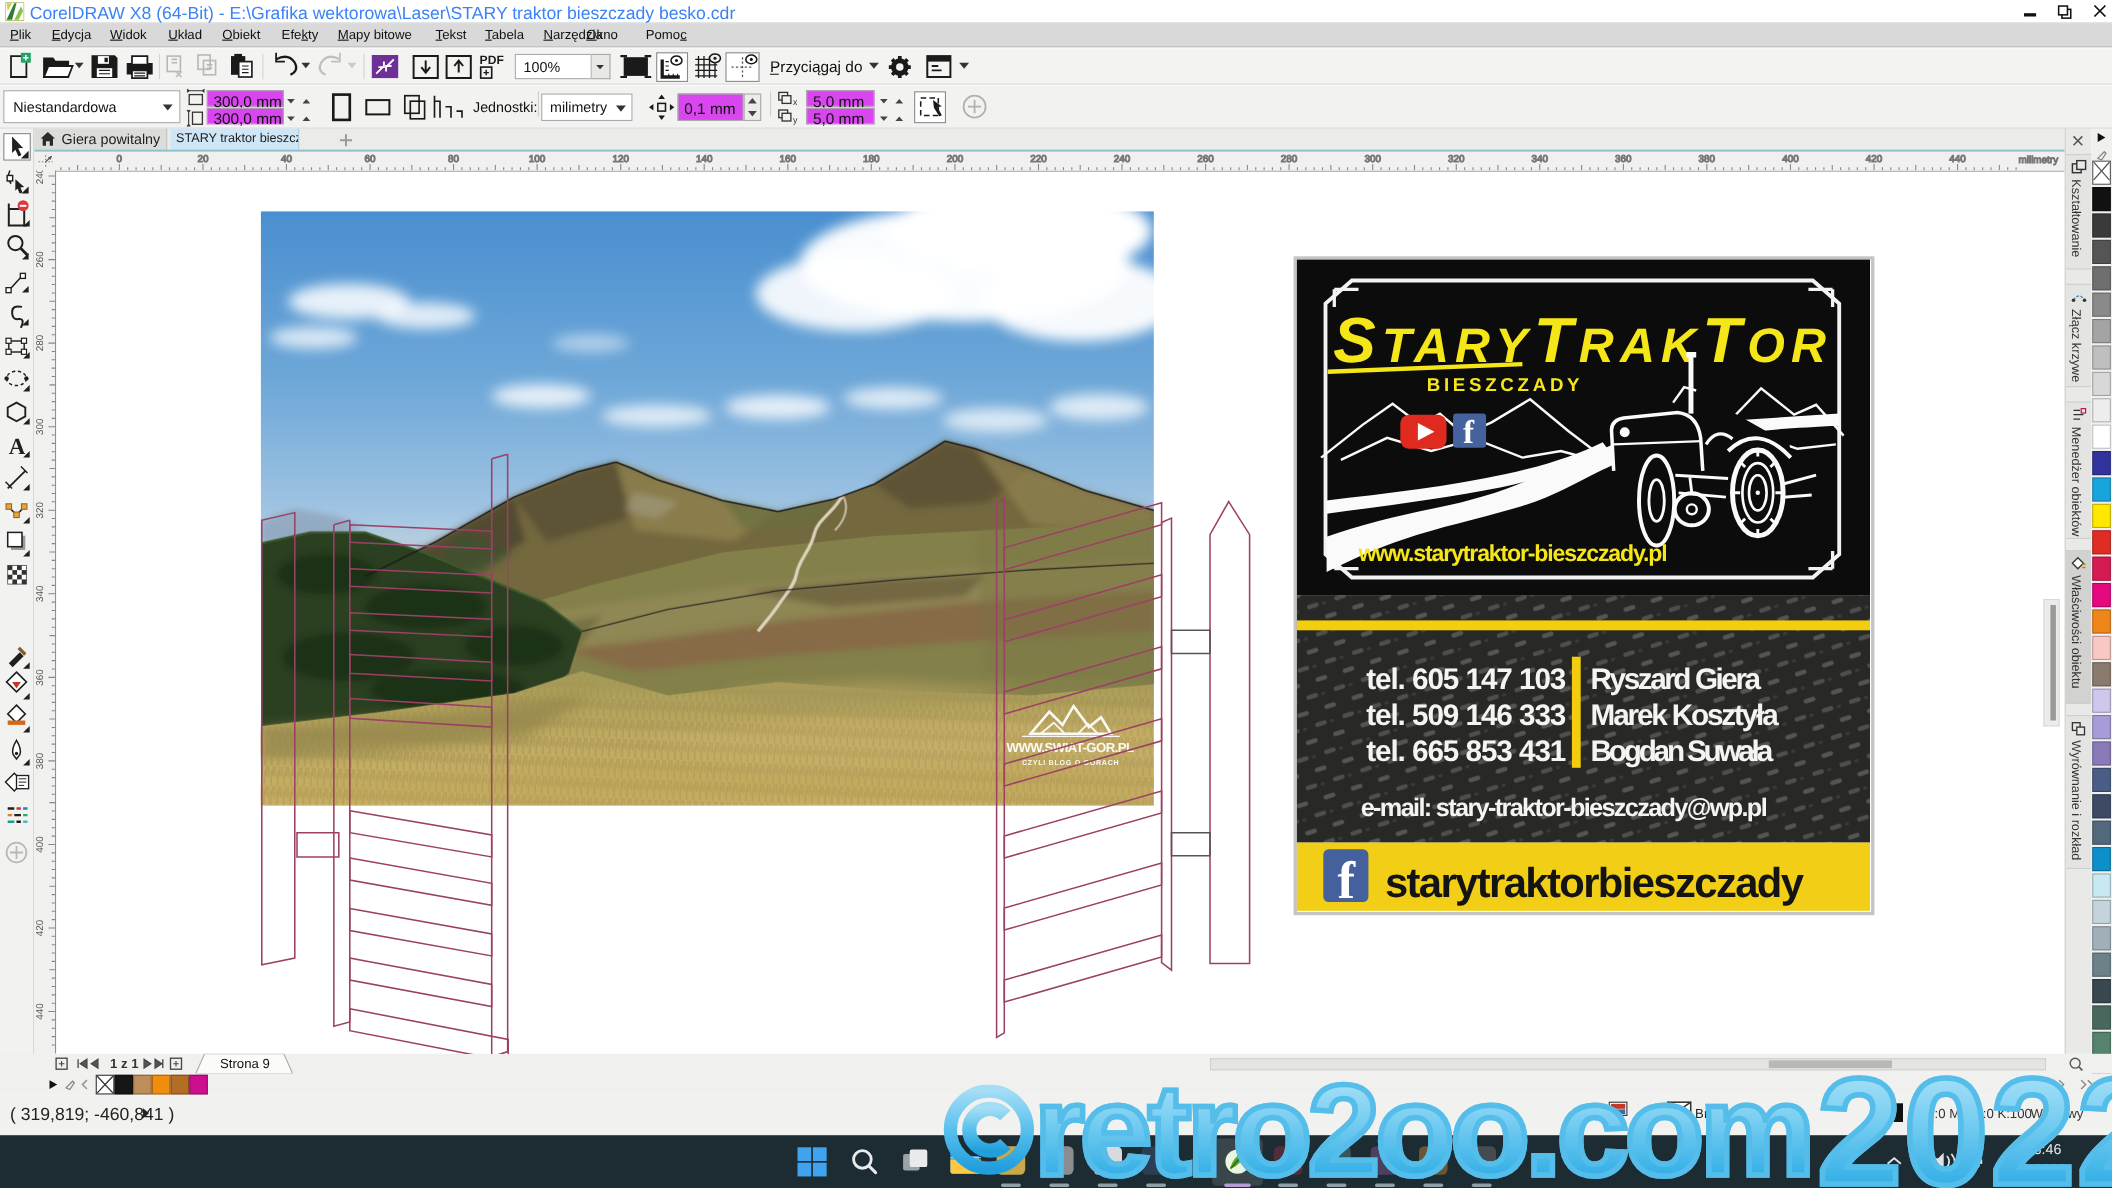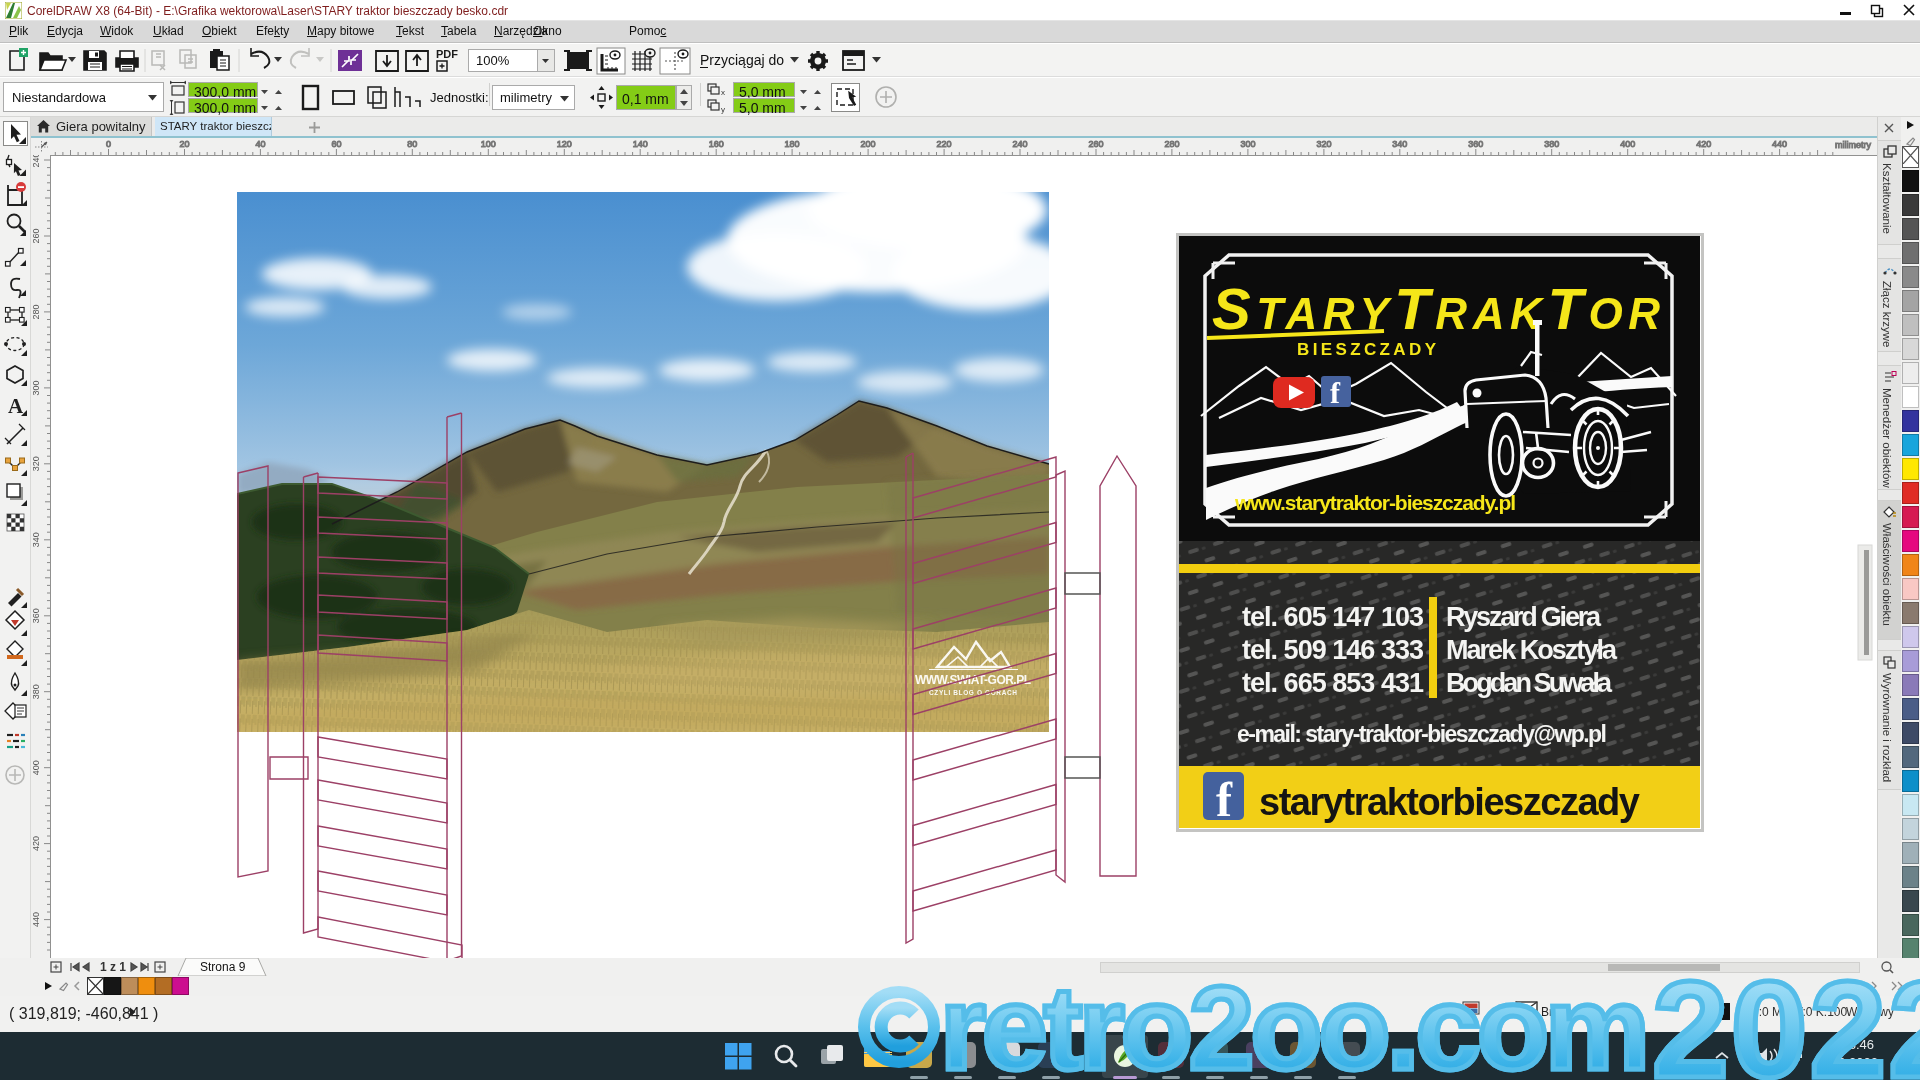--- a/index.html
+++ b/index.html
@@ -2,33 +2,33 @@
 <html><head>
 <meta charset="utf-8">
 <style>
   * { margin:0; padding:0; box-sizing:border-box; }
   html,body { width:1920px; height:1080px; overflow:hidden; }
   body { font-family:"Liberation Sans", sans-serif; position:relative; background:#fff; }
   .abs { position:absolute; }
 
   
   #titlebar { left:0; top:0; width:1920px; height:21px; background:#fff; border-bottom:1px solid #e4e4e4; }
-  #titletext { left:27px; top:4px; font-size:12px; color:#7f1d1d; }
+  #titletext { left:27px; top:4px; font-size:16px; color:#3b82f6; }
 
   
   #menubar { left:0; top:21px; width:1920px; height:22px; background:#d9d9d9; border-bottom:1px solid #bfbfbf; font-size:12px; color:#111; }
   #menubar span.mi { position:absolute; top:3px; }
   #menubar u { text-decoration:underline; }
 
   
   #toolbar { left:0; top:44px; width:1920px; height:33px; background:#f3f3f2; border-bottom:1px solid #dcdcdc; }
   #propbar { left:0; top:78px; width:1920px; height:39px; background:#f2f2f1; border-bottom:1px solid #d6d6d4; }
   .tsep { position:absolute; top:5px; width:1px; height:23px; background:#d0d0ce; }
   .combo { position:absolute; background:#fff; border:1px solid #aaa; font-size:13px; color:#111; }
-  .spinbox { position:absolute; background:#84cc16; border:1px solid #aaa; font-size:14px; color:#111; padding-left:5px; }
+  .spinbox { position:absolute; background:#d946ef; border:1px solid #aaa; font-size:14px; color:#111; padding-left:5px; }
 
   
   #tabbar { left:31px; top:117px; width:1846px; height:21px; background:#ebebea; }
   
   #hruler { left:31px; top:138px; width:1846px; height:17px; background:#f0f0ef; font-size:9px; color:#555; }
   #vruler { left:31px; top:155px; width:19px; height:803px; background:#f0f0ef; }
   
   #toolbox { left:0; top:117px; width:31px; height:841px; background:#f2f2f1; border-right:1px solid #d8d8d6; }
   
   #canvas { left:50px; top:155px; width:1827px; height:803px; background:#fff; overflow:hidden; }
@@ -81,21 +81,21 @@
   <span class="mi" style="left:47px"><u>E</u>dycja</span>
   <span class="mi" style="left:100px"><u>W</u>idok</span>
   <span class="mi" style="left:153px"><u>U</u>kład</span>
   <span class="mi" style="left:202px"><u>O</u>biekt</span>
   <span class="mi" style="left:256px">Efe<u>k</u>ty</span>
   <span class="mi" style="left:307px"><u>M</u>apy bitowe</span>
   <span class="mi" style="left:396px"><u>T</u>ekst</span>
   <span class="mi" style="left:441px"><u>T</u>abela</span>
   <span class="mi" style="left:494px"><u>N</u>arzędzia</span>
   <span class="mi" style="left:533px"><u>O</u>kno</span>
-  <span class="mi" style="left:629px">Pomo<u>c</u></span>
+  <span class="mi" style="left:587px">Pomo<u>c</u></span>
 </div>
 <div class="abs" id="toolbar">
 <svg class="abs" style="left:0;top:0" width="1920" height="33" viewBox="0 0 1920 33">
   <g stroke="#1a1a1a" fill="none" stroke-width="1.6">
 
     <path d="M10,7 L20,7 L24,11 L24,26 L10,26 Z"></path>
         <path d="M20,7 L20,11 L24,11" stroke-width="1"></path>
     <rect x="19" y="4" width="9" height="9" fill="#21a366" stroke="none"></rect>
         <path d="M23.5,6 v5 M21,8.5 h5" stroke="#fff" stroke-width="1.4"></path>
 

